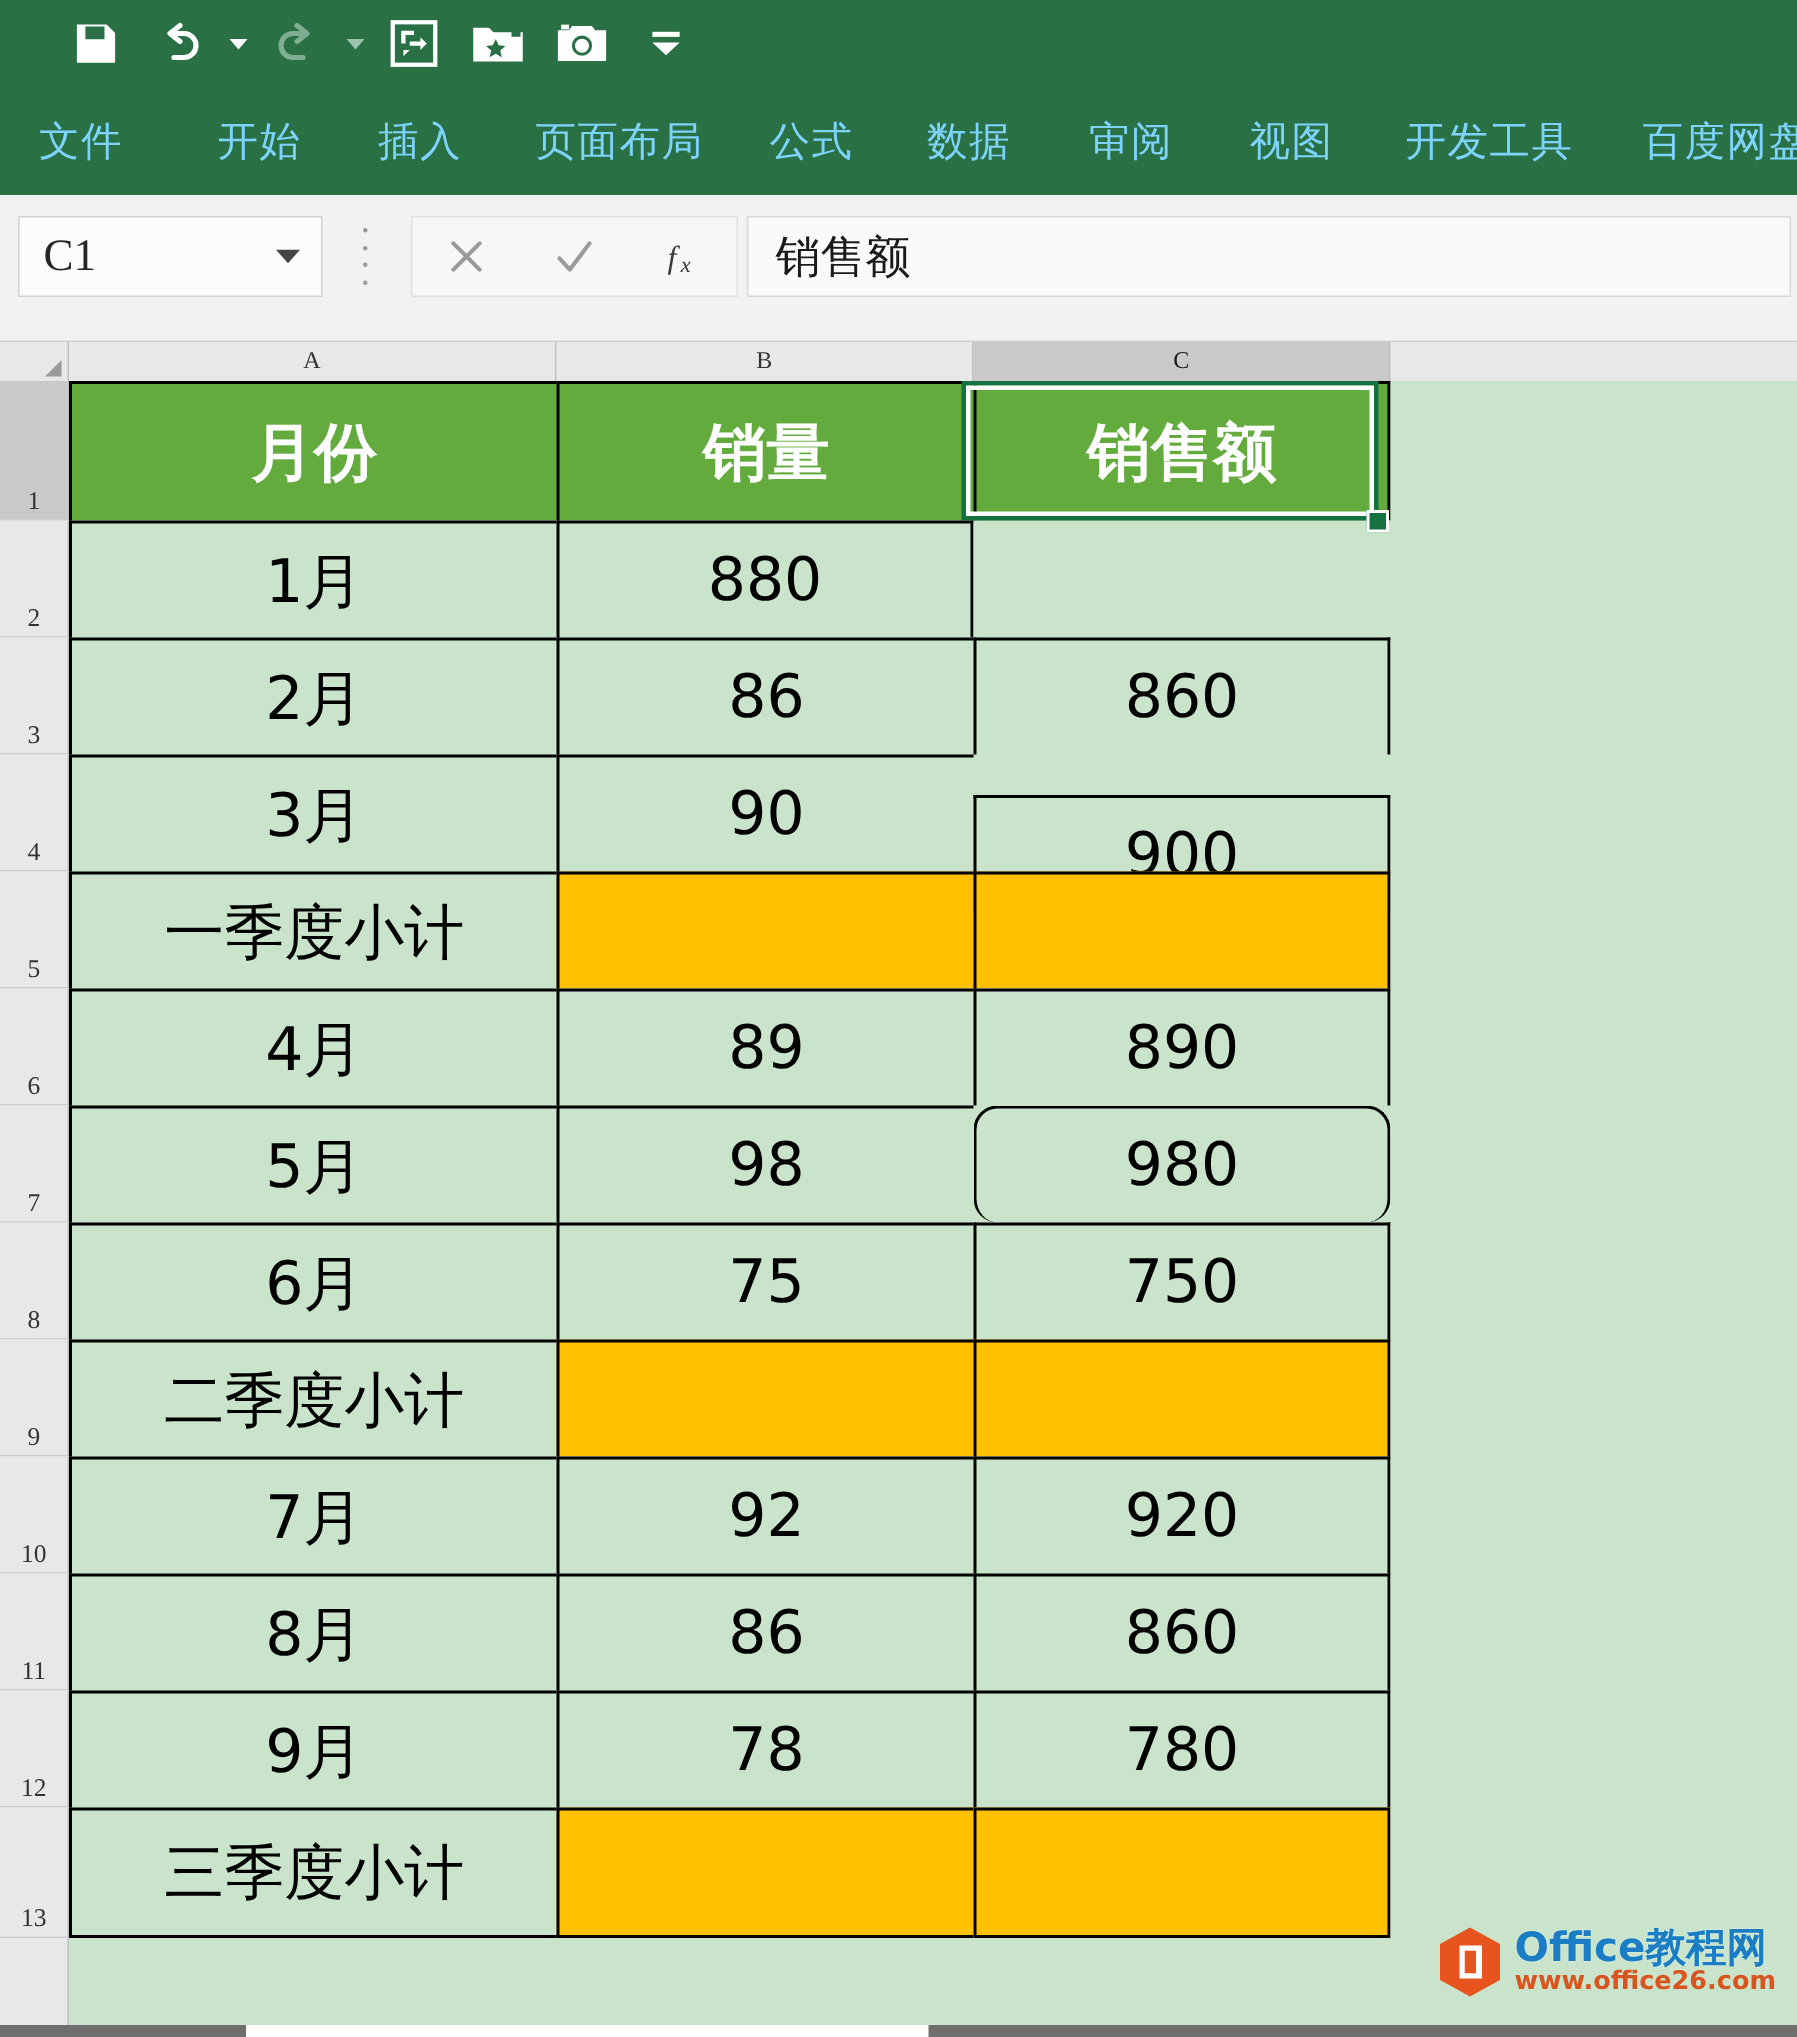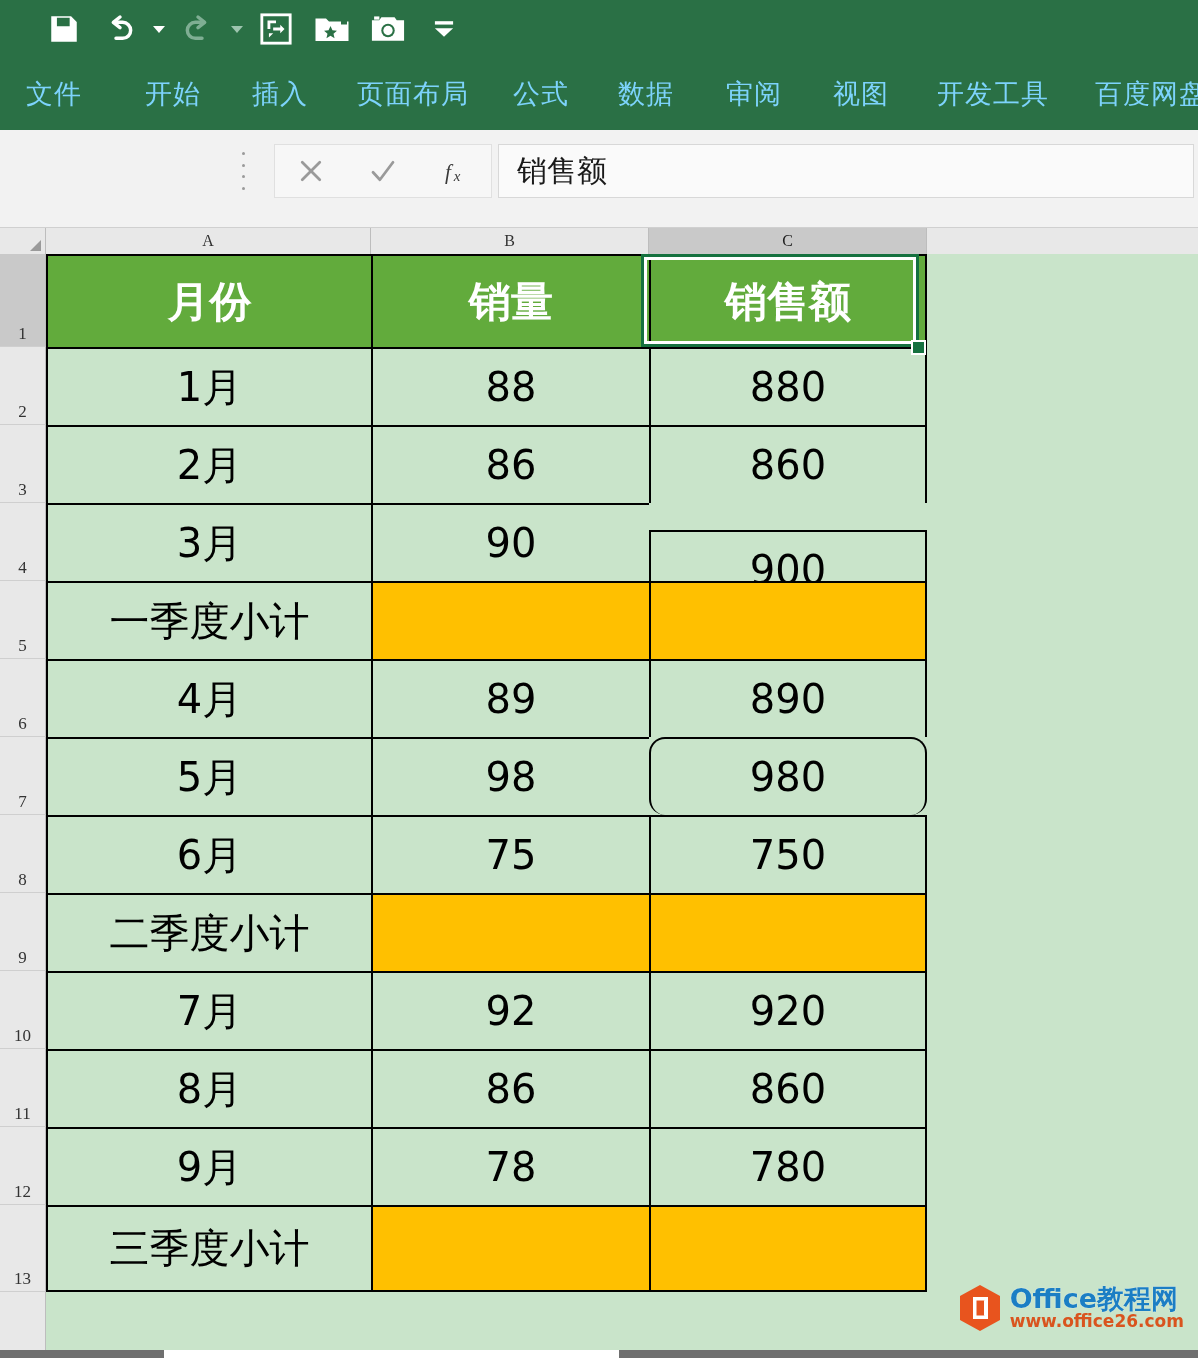--- a/index.html
+++ b/index.html
@@ -310,20 +310,24 @@
       <div class="tab" style="position: absolute; left: 618px;">数据</div>
       <div class="tab" style="position: absolute; left: 726px;">审阅</div>
       <div class="tab" style="position: absolute; left: 833px;">视图</div>
       <div class="tab" style="position: absolute; left: 937px;">开发工具</div>
       <div class="tab" style="position: absolute; left: 1095px;">百度网盘</div>
     </div>
 </div>
 
 <div id="formulabar">
 
+  <div id="namebox">
+    <span id="namebox-value">C1</span>
+    <span id="namebox-caret"></span>
+  </div>
 
   <div id="vdots">
     <i></i>
       <i></i>
       <i></i>
       <i></i>
   </div>
 
   <div id="fbtns">
     <div>
@@ -364,21 +368,20 @@
       <div class="row" style="height: 93px;">
         <div class="rowhead sel" style="height: 93px;">1</div>
         <div class="cell cA fill-head" style="height: 93px; border-top: 2px solid rgb(0, 0, 0); border-left: 2px solid rgb(0, 0, 0); border-bottom: 0px;">月份</div>
         <div class="cell cB fill-head" style="height: 93px; border-top: 2px solid rgb(0, 0, 0); border-left: 2px solid rgb(0, 0, 0); border-bottom: 0px;">销量</div>
         <div class="cell cC fill-head" style="height: 93px; border-width: 2px 2px 0px; border-top-style: solid; border-top-color: rgb(0, 0, 0); border-left-style: solid; border-left-color: rgb(0, 0, 0); border-bottom-style: initial; border-bottom-color: initial; border-right-style: solid; border-right-color: rgb(0, 0, 0);">销售额</div>
         <div class="cell rest" style="height: 93px;"></div>
       </div>
       <div class="row" style="height: 78px;">
         <div class="rowhead" style="height: 78px;">2</div>
         <div class="cell cA fill-green" style="height: 78px; border-top: 2px solid rgb(0, 0, 0); border-left: 2px solid rgb(0, 0, 0); border-bottom: 0px;">1月</div>
-        <div class="cell cB fill-green" style="height: 78px; border-top: 2px solid rgb(0, 0, 0); border-left: 2px solid rgb(0, 0, 0); border-bottom: 0px;">88</div>
         <div class="cell cC fill-green" style="height: 78px; border-width: 2px 2px 0px; border-top-style: solid; border-top-color: rgb(0, 0, 0); border-left-style: solid; border-left-color: rgb(0, 0, 0); border-bottom-style: initial; border-bottom-color: initial; border-right-style: solid; border-right-color: rgb(0, 0, 0);">880</div>
         <div class="cell rest" style="height: 78px;"></div>
       </div>
       <div class="row" style="height: 78px;">
         <div class="rowhead" style="height: 78px;">3</div>
         <div class="cell cA fill-green" style="height: 78px; border-top: 2px solid rgb(0, 0, 0); border-left: 2px solid rgb(0, 0, 0); border-bottom: 0px;">2月</div>
         <div class="cell cB fill-green" style="height: 78px; border-top: 2px solid rgb(0, 0, 0); border-left: 2px solid rgb(0, 0, 0); border-bottom: 0px;">86</div>
         <div class="cell cC fill-green" style="height: 78px; border-width: 2px 2px 0px; border-top-style: solid; border-top-color: rgb(0, 0, 0); border-left-style: solid; border-left-color: rgb(0, 0, 0); border-bottom-style: initial; border-bottom-color: initial; border-right-style: solid; border-right-color: rgb(0, 0, 0);">860</div>
         <div class="cell rest" style="height: 78px;"></div>
       </div>

